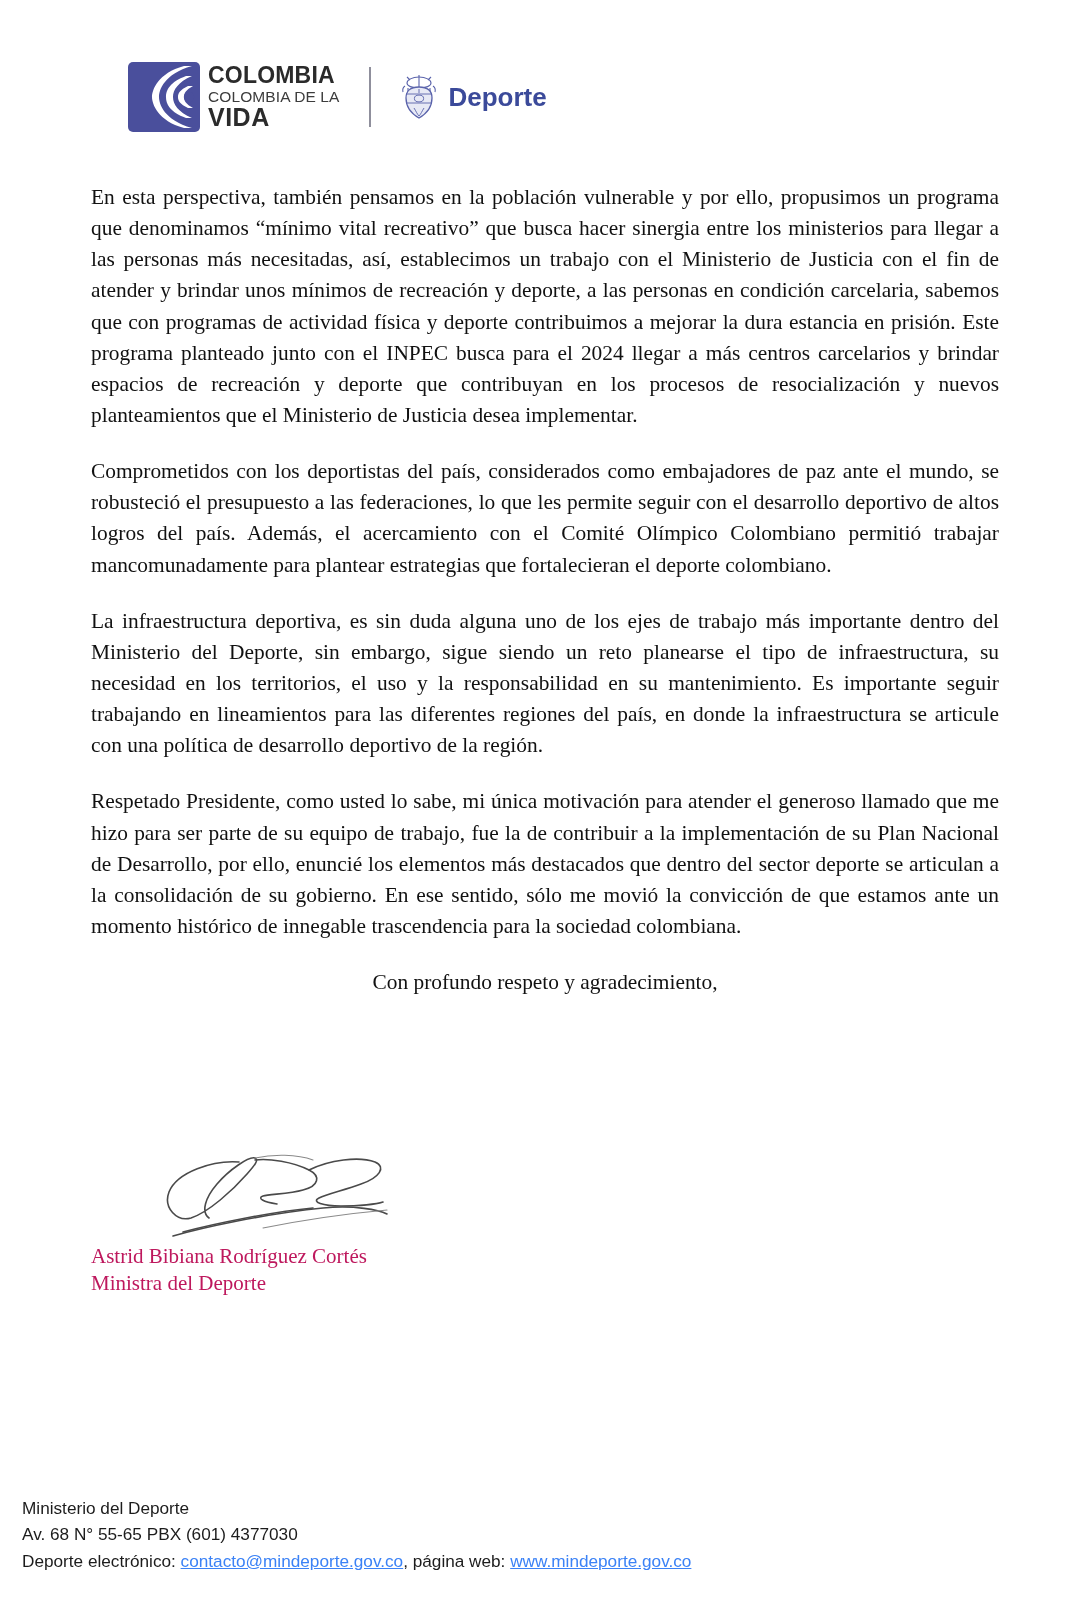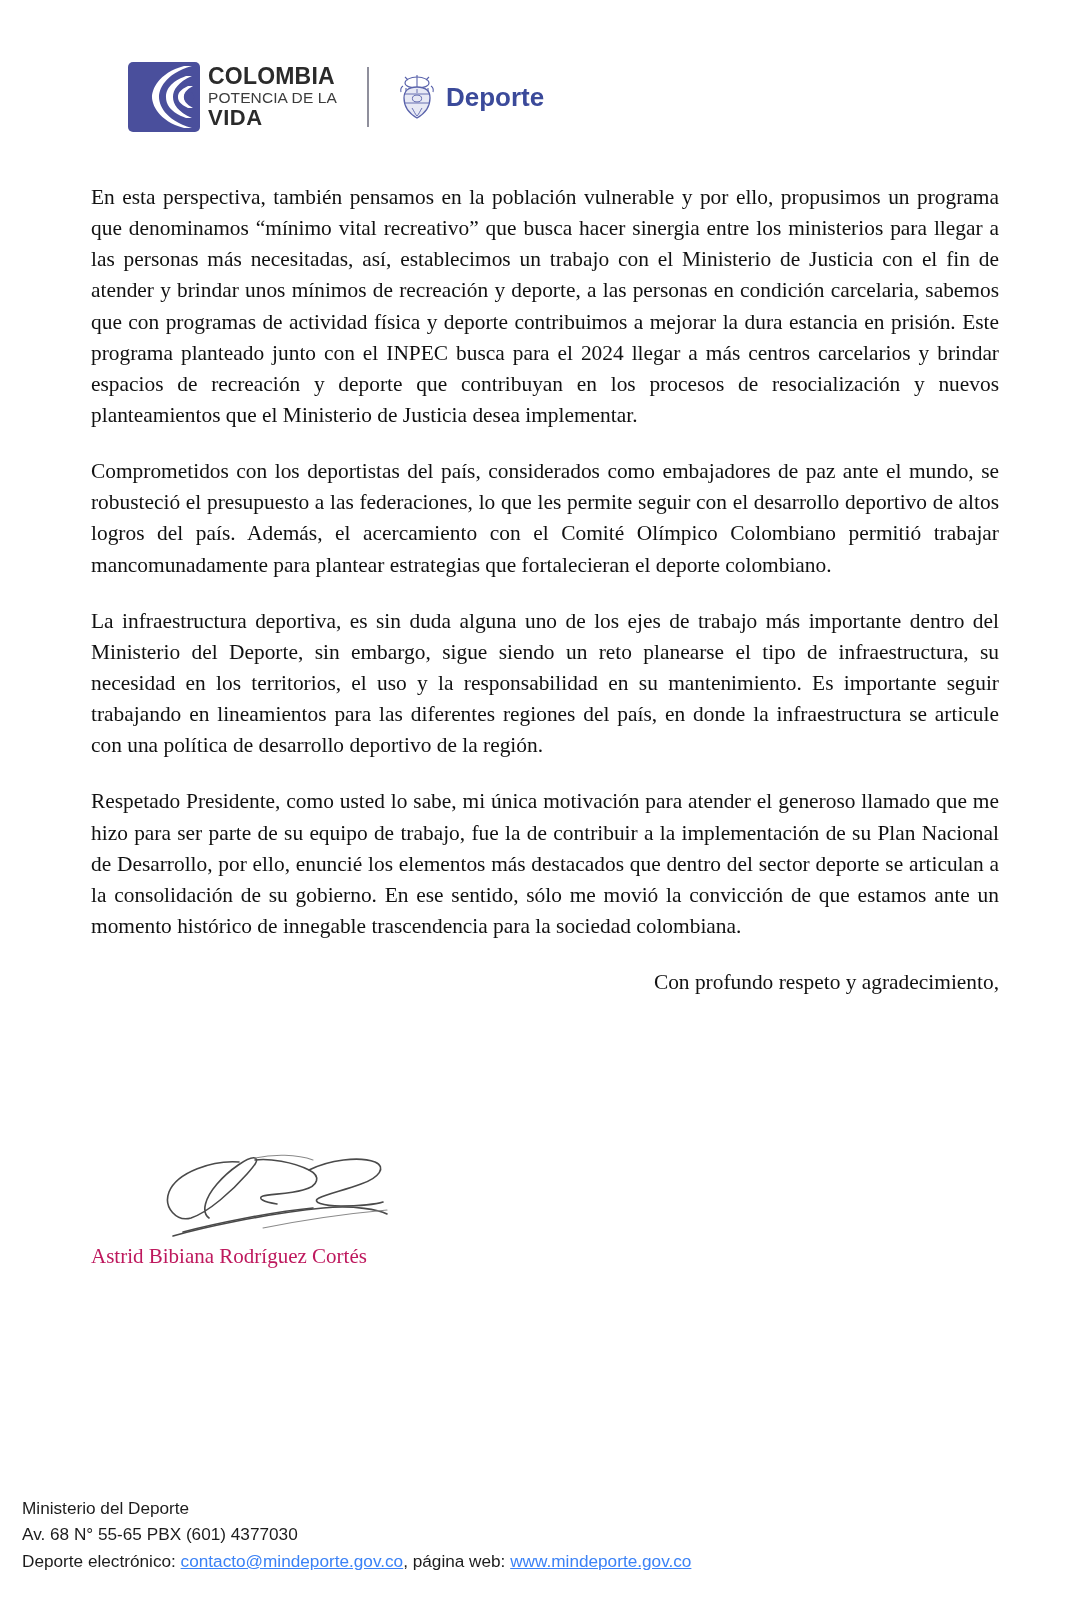--- a/index.html
+++ b/index.html
@@ -55,21 +55,21 @@
     font-family: "Liberation Sans", sans-serif;
     font-weight: normal;
     font-size: 15.5px;
     letter-spacing: 0.1px;
     color: #3c3c3c;
     margin-top: 2px;
   }
   .cpv-vida {
     font-family: "Liberation Sans", sans-serif;
     font-weight: bold;
-    font-size: 22px;
+    font-size: 25px;
     letter-spacing: 0.5px;
     color: #2b2b2b;
     margin-top: 1px;
   }
 
   .divider-v {
     width: 2px;
     height: 60px;
     background: #8f8f9c;
     margin: 0 28px 0 30px;
@@ -104,21 +104,21 @@
     font-family: "Liberation Serif", serif;
     font-size: 21.4px;
     line-height: 1.455;
     color: #111111;
     text-align: justify;
     text-justify: inter-word;
     -webkit-hyphens: none;
     hyphens: none;
   }
   .letter-body p.closing {
-    text-align: right;
+    text-align: center;
     margin-bottom: 2px;
   }
 
   
   .signature-block {
     position: absolute;
     left: 91px;
     top: 1148px;
     width: 500px;
   }
@@ -166,21 +166,21 @@
         <rect x="0" y="0" width="72" height="70" rx="5" ry="5" fill="#4a4f9c"></rect>
         <path d="M56 4 C30 11, 24 28, 24 35 C24 42, 30 59, 56 66 L64 66 C36 58, 31 42, 31 35 C31 28, 36 12, 64 4 Z" fill="#ffffff"></path>
         <path d="M58 14 C42 20, 38 28, 38 35 C38 42, 42 50, 58 56 L64 56 C50 50, 45 42, 45 35 C45 28, 50 20, 64 14 Z" fill="#ffffff"></path>
         <path d="M60 24 C52 28, 50 31, 50 35 C50 39, 52 42, 60 46 L65 46 C58 42, 56 39, 56 35 C56 31, 58 28, 65 24 Z" fill="#ffffff"></path>
         <circle cx="61" cy="35" r="5.2" fill="#4a4f9c"></circle>
       </svg>
     </div>
 
     <div class="cpv-words">
       <span class="cpv-colombia">COLOMBIA</span>
-      <span class="cpv-potencia">POTENCIA DE LA</span>
+      <span class="cpv-potencia">COLOMBIA DE LA</span>
       <span class="cpv-vida">VIDA</span>
     </div>
 
     <div class="divider-v"></div>
 
     <div class="escudo">
       <svg width="40" height="46" viewBox="0 0 40 46" xmlns="http://www.w3.org/2000/svg">
         <g fill="none" stroke="#5a63ab" stroke-width="1.1">
           <path d="M20 3 C13 3, 8 6, 8 9 C8 12, 13 14, 20 14 C27 14, 32 12, 32 9 C32 6, 27 3, 20 3 Z"></path>
           <path d="M20 1 L20 14"></path>
@@ -219,19 +219,20 @@
         <path d="M30 88 C58 80, 120 66, 180 60 C212 57, 236 62, 244 66"></path>
         <path d="M40 84 C70 76, 128 64, 170 60"></path>
       </g>
       <g fill="none" stroke="#8a8a8a" stroke-width="1.1" stroke-linecap="round">
         <path d="M112 10 C130 6, 154 6, 170 12"></path>
         <path d="M120 80 C150 74, 200 66, 244 62"></path>
       </g>
     </svg>
   </div>
   <div class="sig-name">Astrid Bibiana Rodríguez Cortés</div>
+  <div class="sig-role">Ministra del Deporte</div>
 </div>
 
 <div class="footer">
   <div>Ministerio del Deporte</div>
   <div>Av. 68 N° 55-65 PBX (601) 4377030</div>
   <div><span>Deporte electrónico: </span><a href="#">contacto@mindeporte.gov.co</a><span>, página web: </span><a href="#">www.mindeporte.gov.co</a></div>
 </div>
 
 </body></html>

